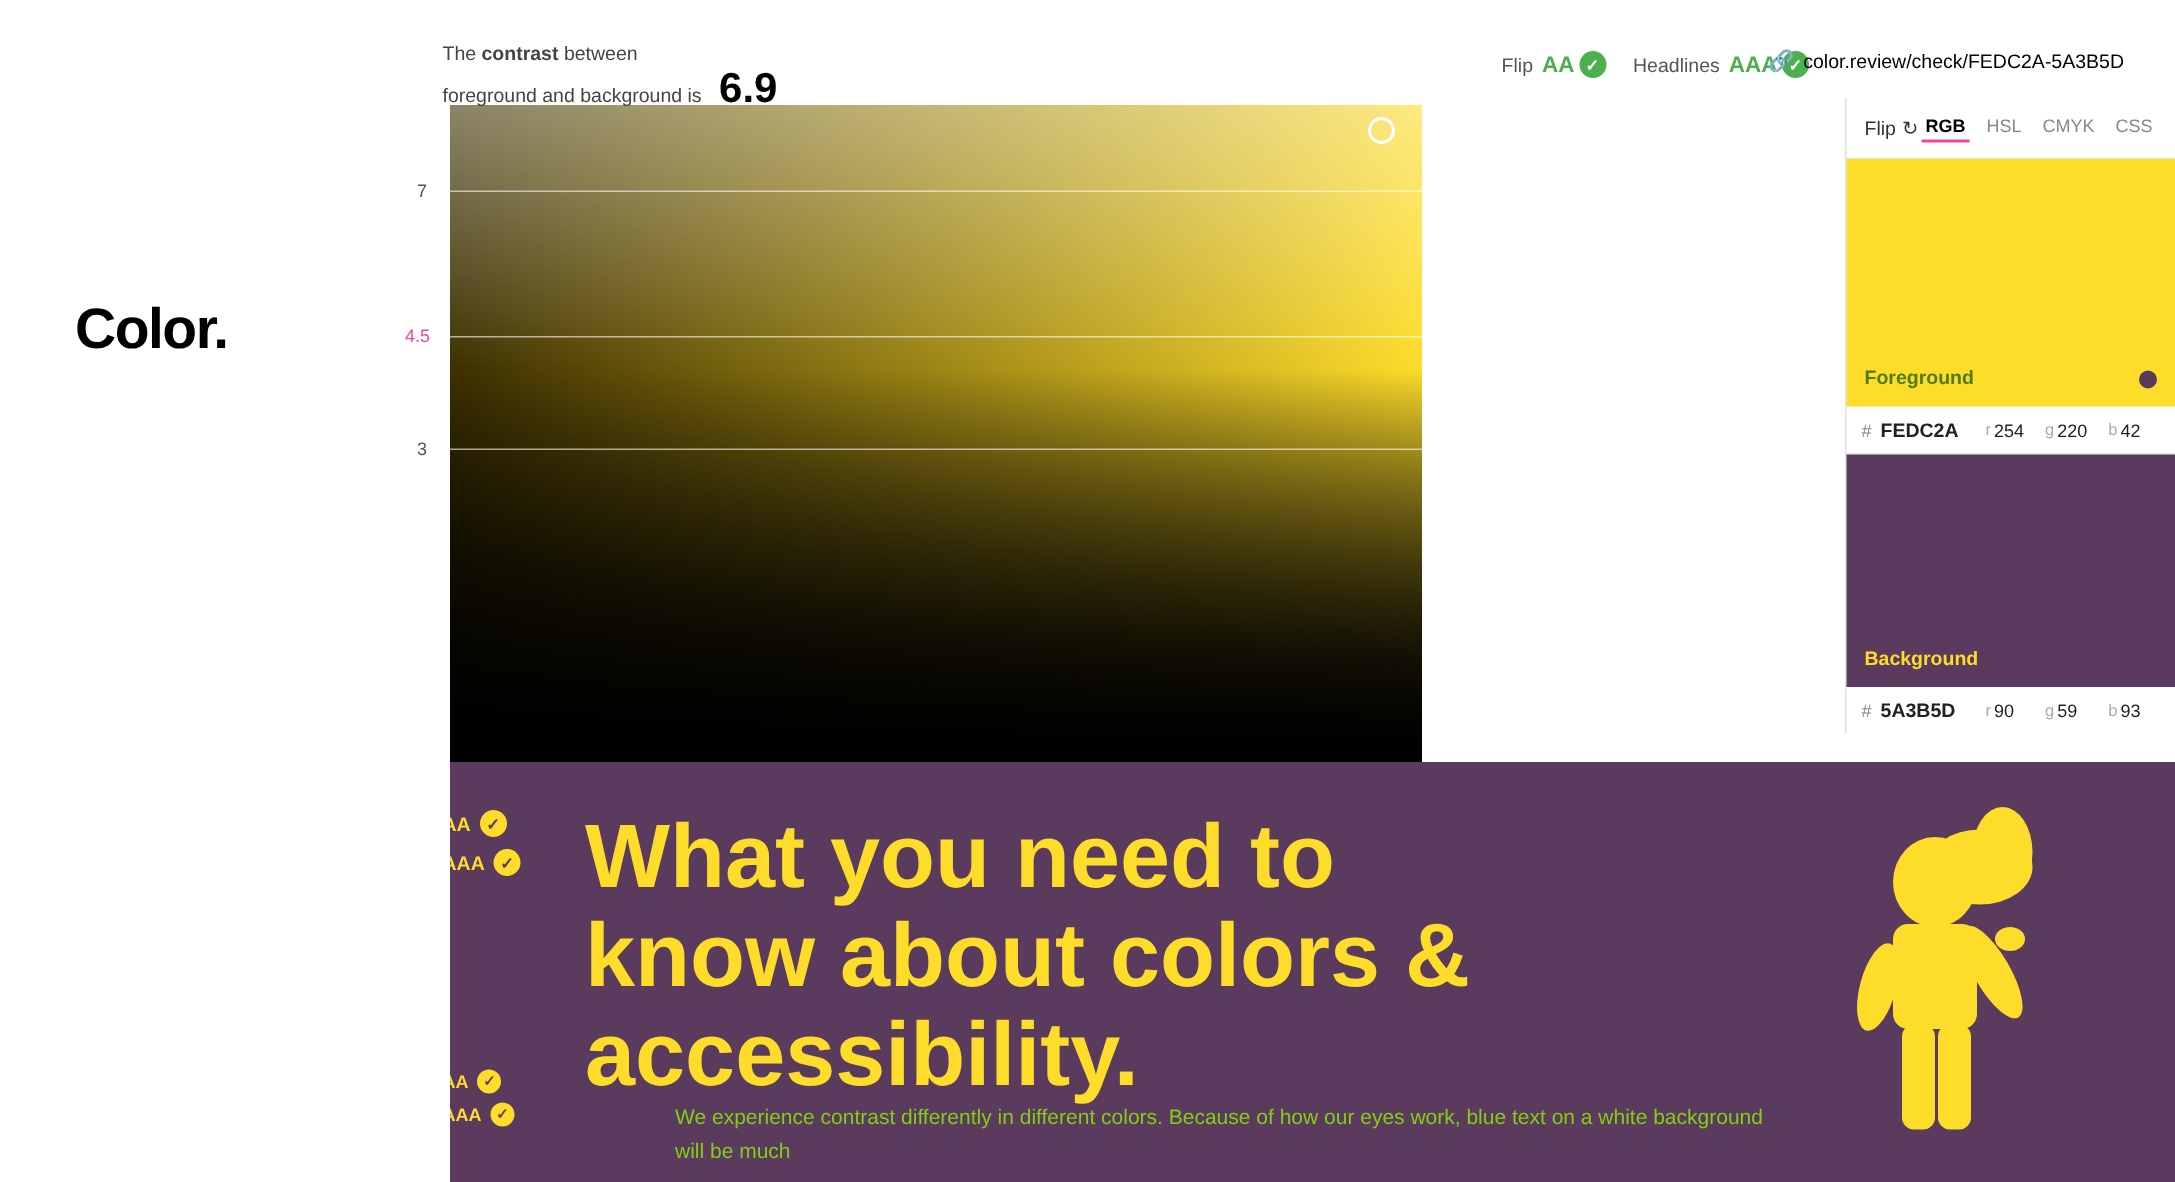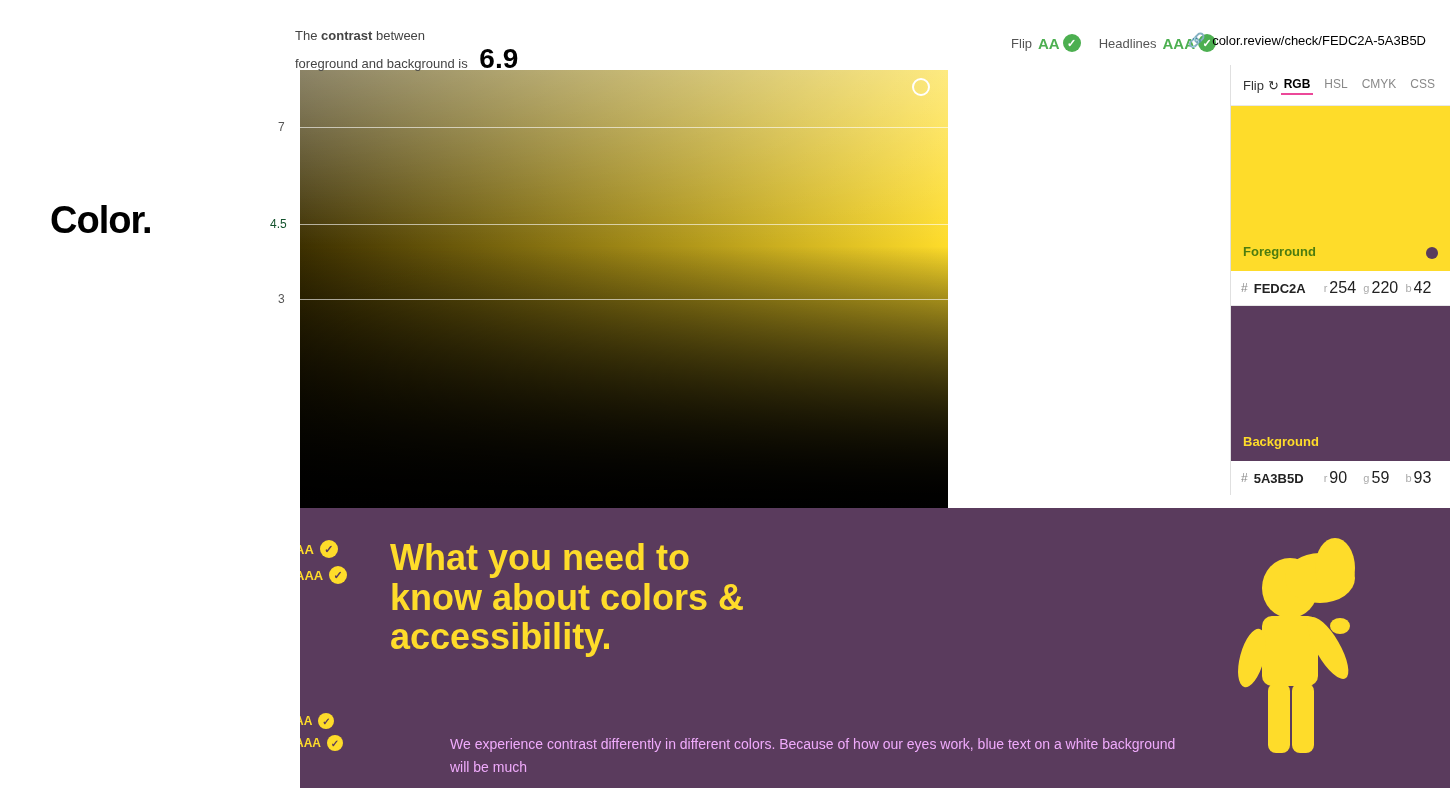--- a/index.html
+++ b/index.html
@@ -1,21 +1,21 @@
 <!DOCTYPE html>
 <html><head>
   <meta charset="utf-8">
   <style>
     * { box-sizing: border-box; margin: 0; padding: 0; }
     body { font-family: -apple-system, BlinkMacSystemFont, 'Segoe UI', sans-serif; background: #fff; width: 1450px; height: 788px; overflow: hidden; }
 
     
     .top-bar {
       position: absolute;
-      top: 0; left: 0; right: 4px;
+      top: 0; left: 0; right: 14px;
       height: 70px;
       background: #fff;
       display: flex;
       align-items: center;
       padding: 0 20px;
       z-index: 10;
     }
     .logo-area {
       position: absolute;
       left: 50px;
@@ -252,21 +252,21 @@
       display: flex;
       align-items: center;
       gap: 2px;
       font-size: 12px;
     }
     .rgb-label { color: #aaa; font-size: 11px; }
     .rgb-val {
       border: none;
       outline: none;
       width: 28px;
-      font-size: 16px;
+      font-size: 12px;
       color: #222;
     }
 
     
     .color-block-bg {
       width: 100%;
       height: 155px;
       background: #5A3B5D;
       position: relative;
     }
@@ -299,30 +299,30 @@
       padding: 30px 60px 30px 390px;
       overflow: hidden;
     }
 
     .content-section {
       flex: 1;
       max-width: 700px;
     }
 
     .main-heading {
-      font-size: 36px;
+      font-size: 60px;
       font-weight: 900;
       color: #FEDC2A;
       line-height: 1.1;
       margin-bottom: 20px;
     }
 
     .body-text {
       font-size: 14px;
-      color: #f0abfc;
+      color: #84cc16;
       line-height: 1.6;
       margin-top: 10px;
     }
 
     
     .illustration {
       position: absolute;
       right: 50px;
       bottom: 0;
       width: 220px;
@@ -377,21 +377,21 @@
 
 <div class="logo-area" style="z-index:5;text-align:center;">
   <div class="logo-text">
     <span>Color.</span><br>
   </div>
 </div>
 
 <div class="picker-area">
 
   <div style="position:absolute; left:-22px; top:13%; transform:translateY(-50%); font-size:12px; color:#555; z-index:5;">7</div>
-  <div style="position:absolute; left:-30px; top:35%; transform:translateY(-50%); font-size:12px; color:#14532d; z-index:5;">4.5</div>
+  <div style="position:absolute; left:-30px; top:35%; transform:translateY(-50%); font-size:12px; color:#ec4899; z-index:5;">4.5</div>
   <div style="position:absolute; left:-22px; top:52%; transform:translateY(-50%); font-size:12px; color:#555; z-index:5;">3</div>
 
   <div class="saturation-gradient" style="background: linear-gradient(to right, #3d3000 0%, #FEDC2A 100%);">
     <div style="position:absolute;inset:0;background:linear-gradient(to bottom, rgba(255,255,255,0.15) 0%, rgba(0,0,0,0) 40%, rgba(0,0,0,0.98) 100%);"></div>
 
     <div class="contrast-line line-7" style="top:13%;"></div>
     <div class="contrast-line line-45" style="top:35%;"></div>
     <div class="contrast-line line-3" style="top:52%;"></div>
 
     <div style="position:absolute; top:8px; right:18px; width:18px; height:18px; border-radius:50%; border:2px solid white; background: transparent; cursor:crosshair;"></div>

